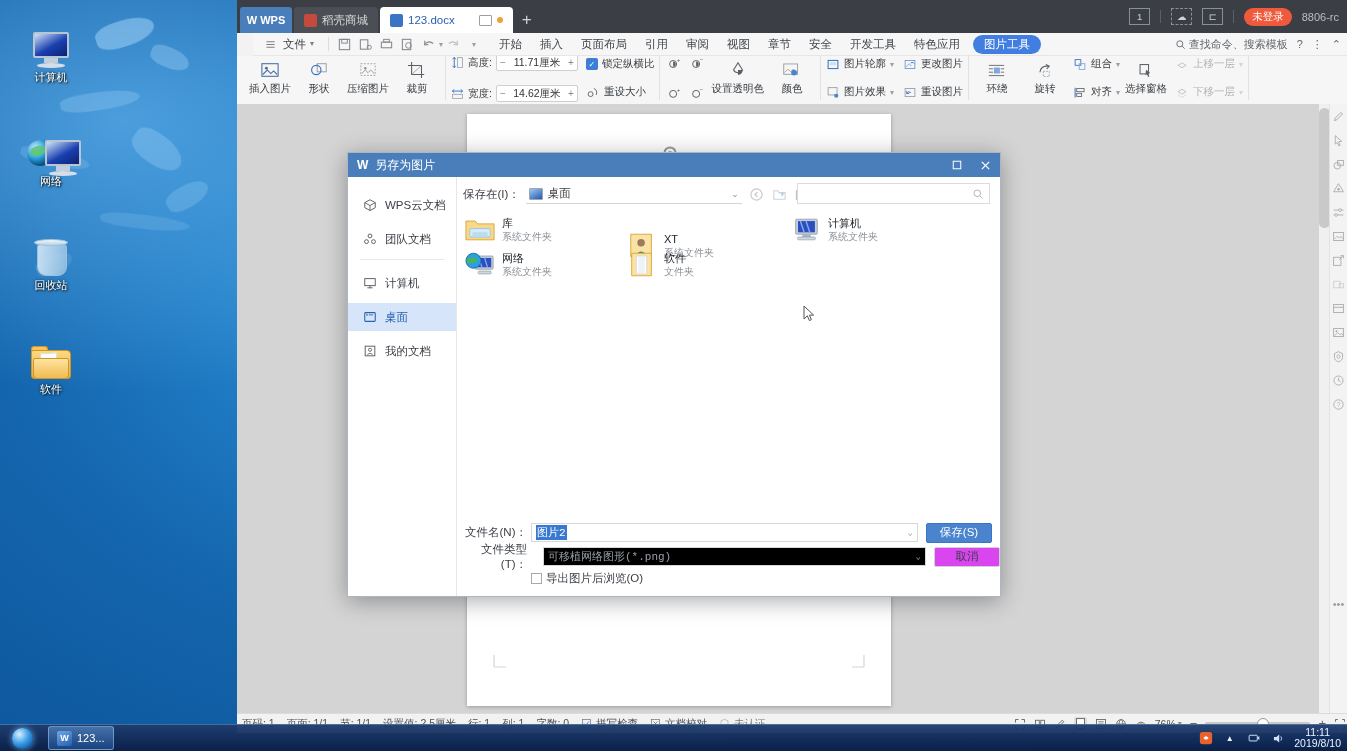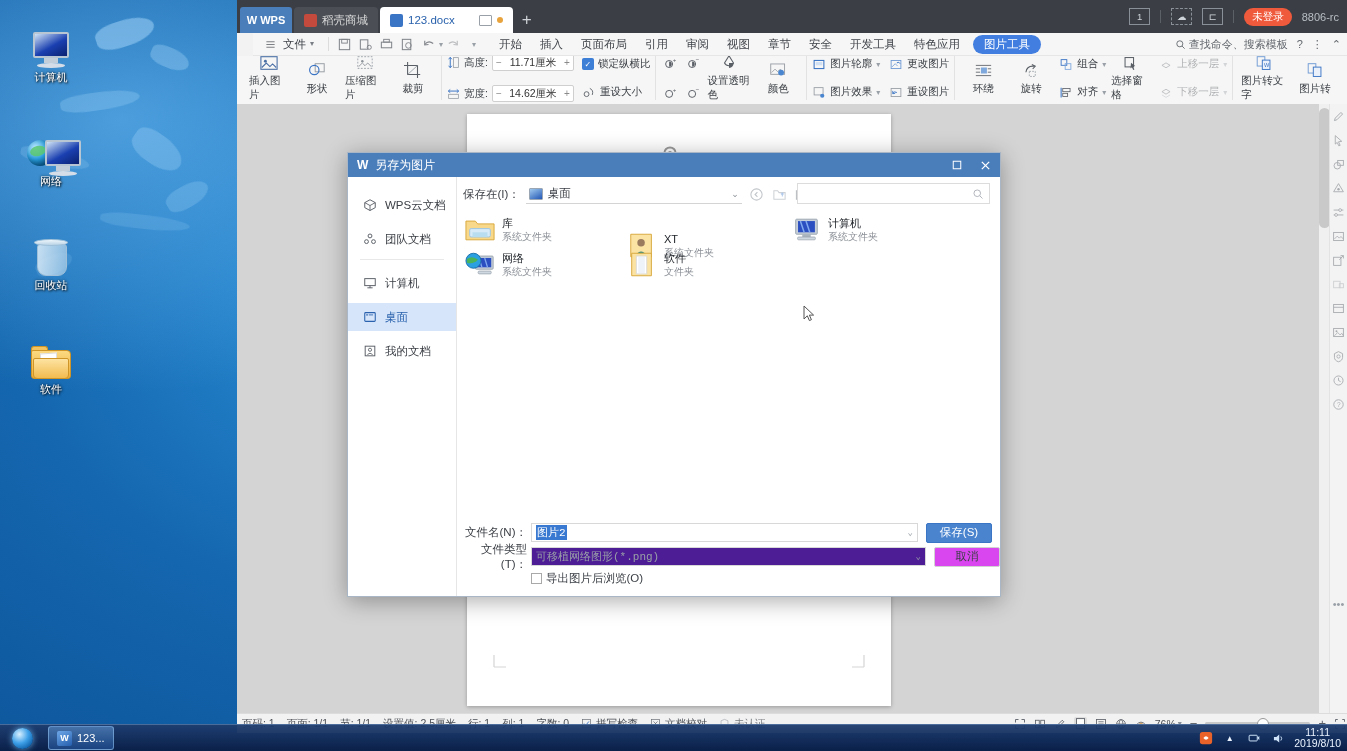--- a/index.html
+++ b/index.html
@@ -133,21 +133,21 @@
   #filelist{position:absolute;left:0;top:32px;right:0;bottom:72px;}
   .fitem{position:absolute;width:160px;height:34px;display:flex;align-items:center;gap:7px;}
   .fitem .ficon{width:30px;height:28px;position:relative;flex:0 0 30px;}
   .fitem .fname{font-size:11px;color:#22262b;line-height:13px;}
   .fitem .ftype{font-size:10px;color:#8b9097;line-height:13px;}
   #dlgbottom{position:absolute;left:0;right:0;bottom:0;height:72px;}
   .frow{display:flex;align-items:center;gap:0;height:17px;}
   .flabel{width:70px;text-align:right;font-size:11.5px;color:#3b3f45;padding-right:4px;}
   .fcombo{flex:1;height:17px;border:1px solid #d8d8d8;background:#fff;display:flex;align-items:center;
     justify-content:space-between;padding:0 4px;font-size:11px;color:#3b3f45;font-family:Liberation Mono, monospace;}
-  .fcombo.grey{color:#9aa0a7;background:#4c1d95;}
+  .fcombo.grey{color:#9aa0a7;background:#000000;margin-left:12px;}
   .selText{background:#3a79d1;color:#fff;padding:0 1px;}
   .dbtn{width:64px;height:18px;display:flex;align-items:center;justify-content:center;font-size:11.5px;border-radius:2px;}
   .dbtn.primary{background:#4a84cf;color:#fff;border:1px solid #3a74c4;}
   .dbtn.plain{background:#d946ef;color:#3b3f45;border:1px solid #d2d2d2;}
   .cbox{width:9px;height:9px;border:1px solid #a9a9a9;background:#fff;display:inline-block;}
   
   #cursor{position:absolute;left:803px;top:409px;width:12px;height:18px;}
   
   #taskbar{position:absolute;left:0;bottom:0;width:1347px;height:26px;
     background:linear-gradient(180deg,rgba(30,60,110,.95),rgba(10,30,70,.97));
@@ -571,41 +571,20 @@
           <svg style="width:14px;height:13px" viewBox="0 0 16 16">
               <path d="M3 7 L8 4 L13 7 L8 10z" fill="none" stroke="#5a5f66" stroke-width="1.1"></path>
               <path d="M3 11 L8 14 L13 11" fill="none" stroke="#9aa0a7" stroke-width="1"></path>
             </svg>
           <span>下移一层</span>
           <span style="font-size:8px;color:#9aa0a7">▾</span>
         </div>
       </div>
     </div>
 
-    <div class="rgrp" style="border-right:none">
-      <div class="rbtn">
-        <span class="ic">
-          <svg viewBox="0 0 20 20" style="width:18px;height:17px">
-              <rect x="2" y="2" width="9" height="11" fill="none" stroke="#6f9ad4" stroke-width="1.1"></rect>
-              <rect x="8" y="6" width="9" height="11" fill="#eaf1fa" stroke="#3a74c4" stroke-width="1.1"></rect>
-              <text x="10" y="14" font-size="6.5" fill="#3a74c4">W</text>
-            </svg>
-        </span>
-        <span>图片转文字</span>
-      </div>
-      <div class="rbtn">
-        <span class="ic">
-          <svg viewBox="0 0 20 20" style="width:18px;height:17px">
-              <rect x="2" y="2" width="9" height="11" fill="none" stroke="#6f9ad4" stroke-width="1.1"></rect>
-              <rect x="8" y="6" width="9" height="11" fill="#eaf1fa" stroke="#3a74c4" stroke-width="1.1"></rect>
-            </svg>
-        </span>
-        <span>图片转</span>
-      </div>
-    </div>
   </div>
 
   <div id="canvas">
     <div id="page">
       <svg class="mk" style="left:26px;top:60px" viewBox="0 0 14 14">
           <path d="M1 1 L1 13 M1 1 L13 1" stroke="#d5d5d5" stroke-width="1.2" fill="none"></path>
         </svg>
       <svg class="mk" style="left:384px;top:60px" viewBox="0 0 14 14">
           <path d="M13 1 L13 13 M13 1 L1 1" stroke="#d5d5d5" stroke-width="1.2" fill="none"></path>
         </svg>

